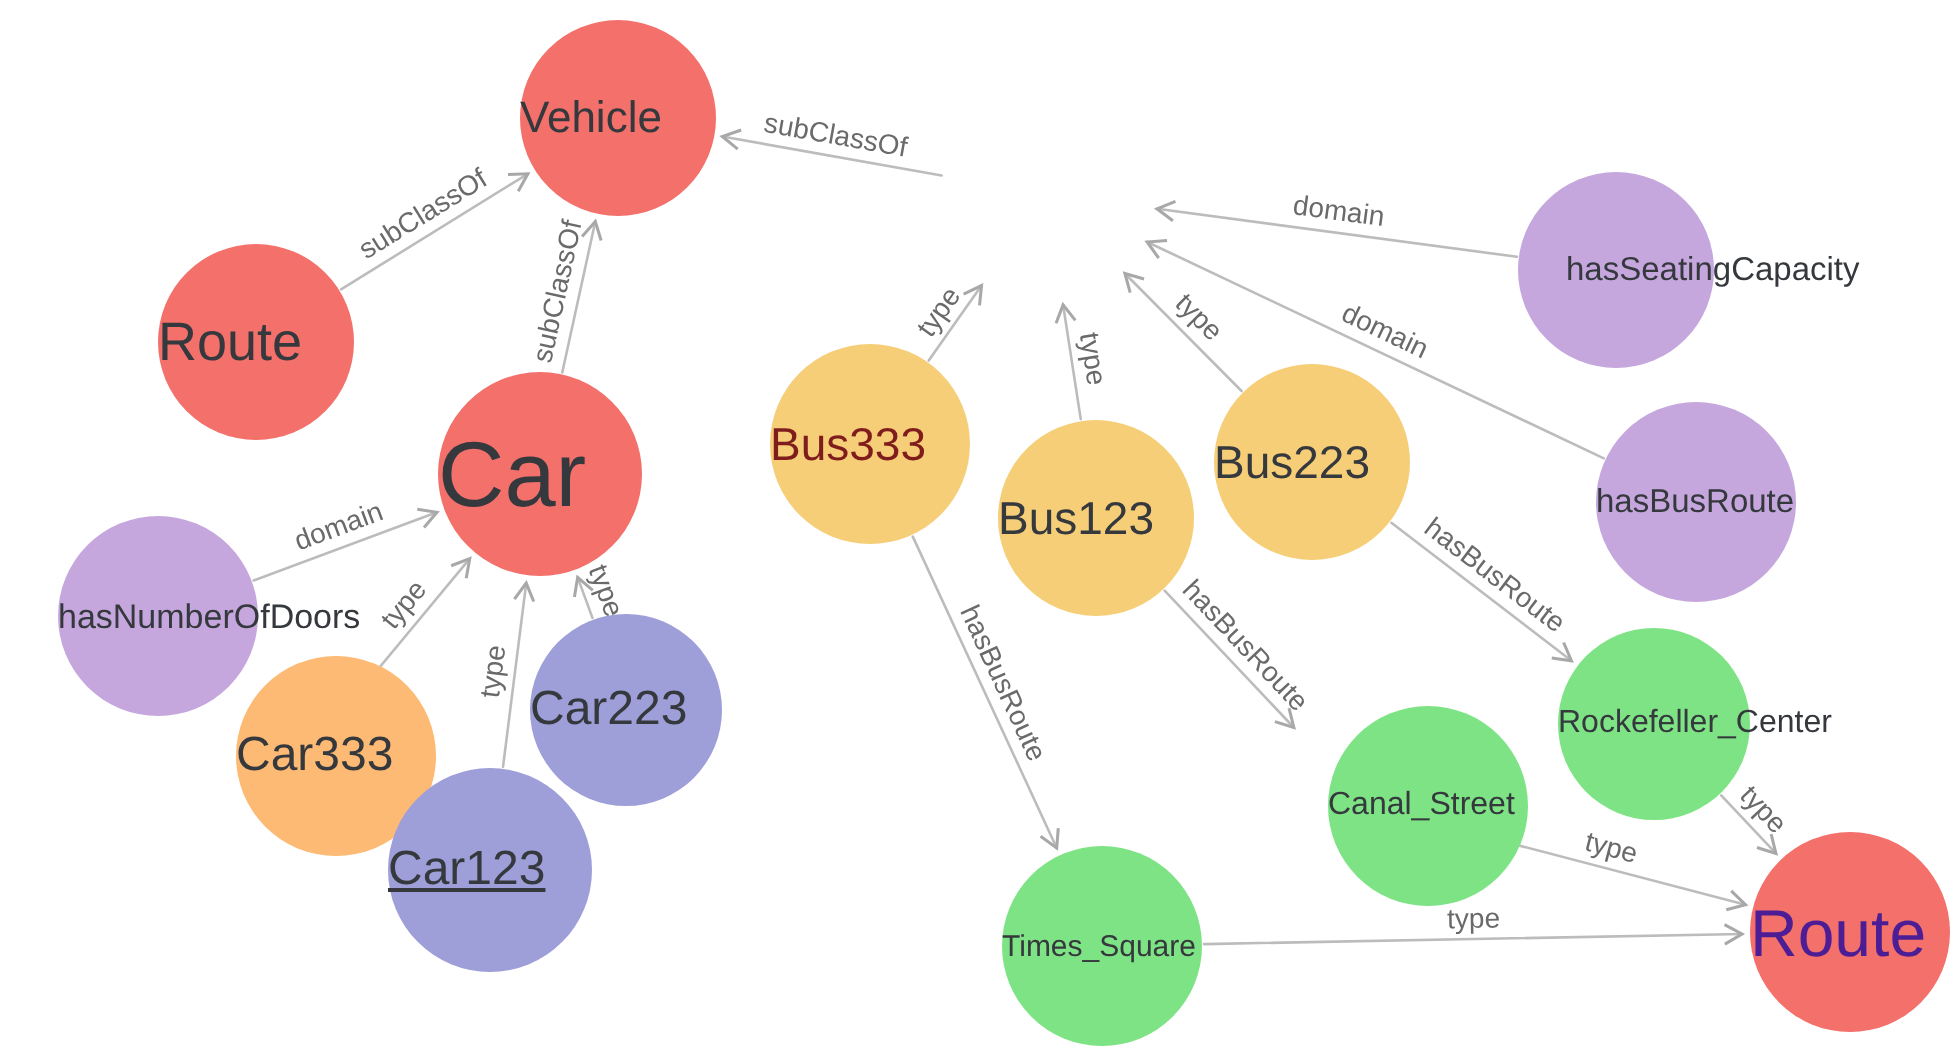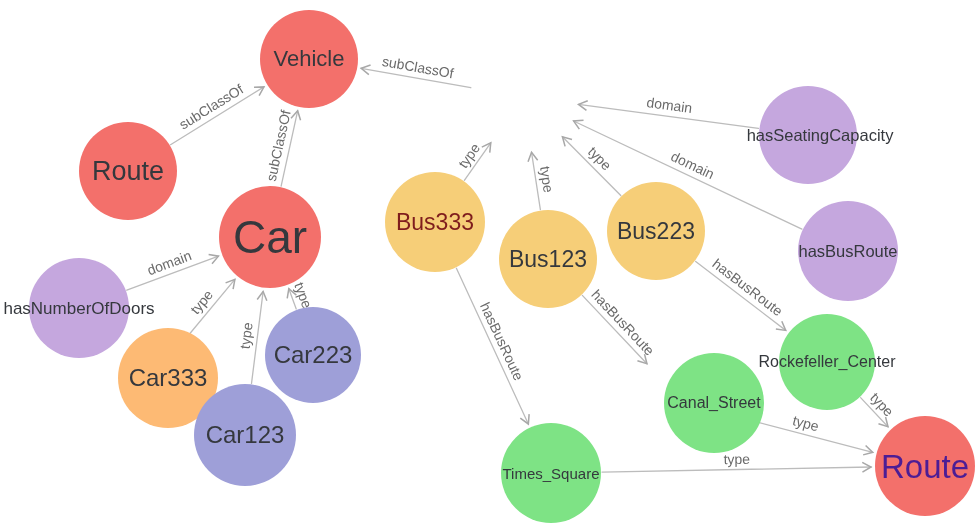--- a/index.html
+++ b/index.html
@@ -7,21 +7,21 @@
     position:relative;
     width:975px;height:529px;
     background:#ffffff;
     overflow:hidden;
     font-family:"Liberation Sans",sans-serif;
   }
   #edge-layer{position:absolute;left:0;top:0;width:975px;height:529px;}
   .node{
     position:absolute;
     border-radius:50%;
-    display:flex;align-items:center;justify-content:center;
+    display:flex;align-items:center;
     cursor:pointer;
   }
   .node-label{
     white-space:nowrap;
     color:#35383d;
     line-height:1;
     pointer-events:none;
   }
   .edge-label{
     position:absolute;
@@ -97,21 +97,21 @@
     <div class="node" style="left: 798px; top: 201px; width: 100px; height: 100px; background: rgb(197, 167, 222);">
       <span class="node-label" style="font-size: 16.5px; color: rgb(53, 56, 61);">hasBusRoute</span>
     </div>
     <div class="node" style="left: 29px; top: 258px; width: 100px; height: 100px; background: rgb(197, 167, 222);">
       <span class="node-label" style="font-size: 17px; color: rgb(53, 56, 61);">hasNumberOfDoors</span>
     </div>
     <div class="node" style="left: 118px; top: 328px; width: 100px; height: 100px; background: #fdba74;">
       <span class="node-label" style="font-size: 24px; color: rgb(53, 56, 61);">Car333</span>
     </div>
     <div class="node" style="left: 194px; top: 384px; width: 102px; height: 102px; background: rgb(158, 159, 216);">
-      <span class="node-label" style="font-size: 24px; color: rgb(53, 56, 61);">Car123</span>
+      <span class="node-label" style="font-size: 24px; color: rgb(53, 56, 61); text-decoration: underline;">Car123</span>
     </div>
     <div class="node" style="left: 265px; top: 307px; width: 96px; height: 96px; background: rgb(158, 159, 216);">
       <span class="node-label" style="font-size: 24px; color: rgb(53, 56, 61);">Car223</span>
     </div>
     <div class="node" style="left: 385px; top: 172px; width: 100px; height: 100px; background: rgb(246, 206, 120);">
       <span class="node-label" style="font-size: 23px; color: #7f1d1d;">Bus333</span>
     </div>
     <div class="node" style="left: 499px; top: 210px; width: 98px; height: 98px; background: rgb(246, 206, 120);">
       <span class="node-label" style="font-size: 23px; color: rgb(53, 56, 61);">Bus123</span>
     </div>

